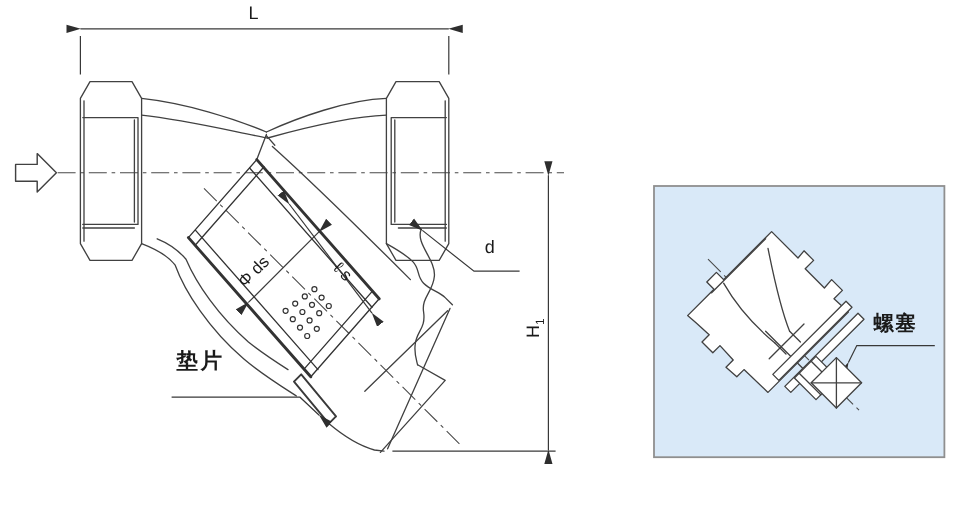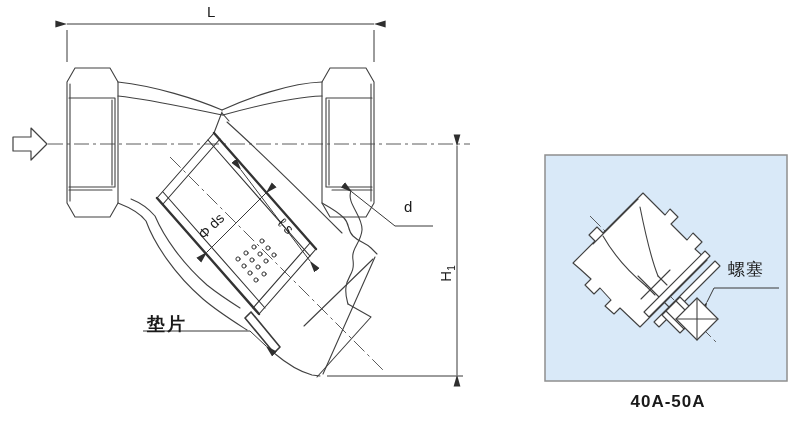--- a/index.html
+++ b/index.html
@@ -9,22 +9,22 @@
   }
   #drawing{position:absolute;left:0;top:0;}
   .lbl{position:absolute;color:#1a1a1a;line-height:1;white-space:nowrap;}
   .lbl.center{text-align:center;}
   #lab-L{left:207px;top:4px;font-size:15px;}
   #lab-phids{left:181px;top:219px;width:60px;font-size:14px;transform:rotate(-45deg);}
   #lab-ls{left:256px;top:219px;width:60px;font-size:14px;transform:rotate(45deg);}
   #lab-d{left:404px;top:199px;font-size:15px;}
   #lab-H1{left:417px;top:264px;width:60px;font-size:15px;transform:rotate(-90deg);}
   #lab-H1 sub{font-size:10px;}
-  #lab-dianpian{left:147px;top:315px;font-size:18px;font-weight:bold;letter-spacing:2px;}
-  #lab-luosai{left:728px;top:261px;font-size:17px;font-weight:normal;letter-spacing:1px;}
+  #lab-dianpian{left:147px;top:292px;font-size:18px;font-weight:bold;letter-spacing:2px;}
+  #lab-luosai{left:728px;top:261px;font-size:17px;font-weight:bold;letter-spacing:1px;}
   #cap-left{left:177px;top:393px;width:120px;font-size:17px;font-weight:bold;letter-spacing:1px;}
   #cap-right{left:608px;top:393px;width:120px;font-size:17px;font-weight:bold;letter-spacing:1px;}
 </style>
 </head>
 <body>
 
 <div id="stage">
 
   <svg id="drawing" width="800" height="424" viewBox="0 0 800 424">
     <defs>
@@ -136,15 +136,14 @@
     </g>
   </svg>
 
   <div class="lbl" id="lab-L">L</div>
   <div class="lbl center" id="lab-phids">Φ ds</div>
   <div class="lbl center" id="lab-ls">ℓ s</div>
   <div class="lbl" id="lab-d">d</div>
   <div class="lbl center" id="lab-H1"><span>H</span><sub>1</sub></div>
   <div class="lbl" id="lab-dianpian">垫片</div>
   <div class="lbl" id="lab-luosai">螺塞</div>
-  <div class="lbl center" id="cap-right">40A-50A</div>
 
 </div>
 
 </body></html>

